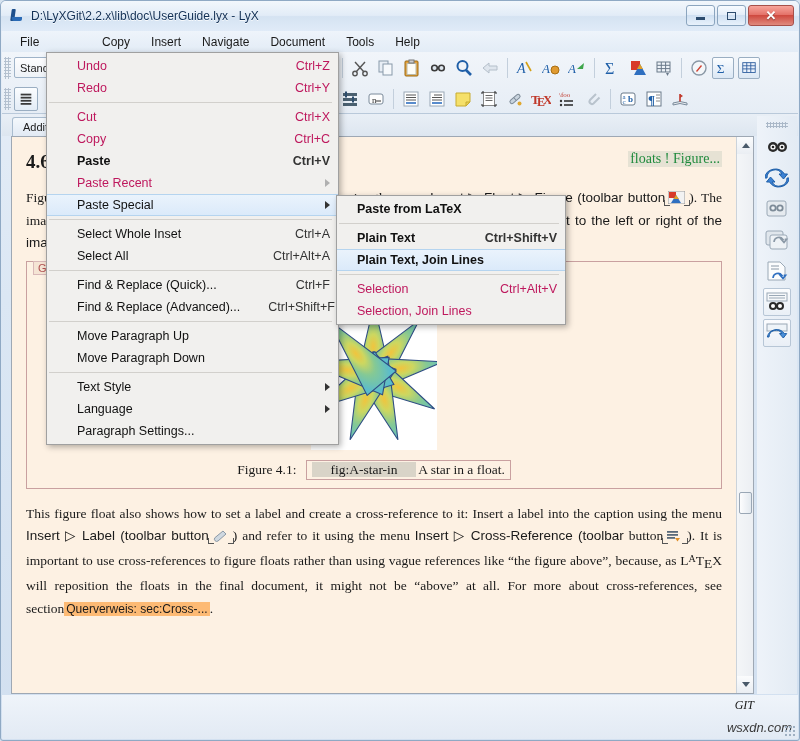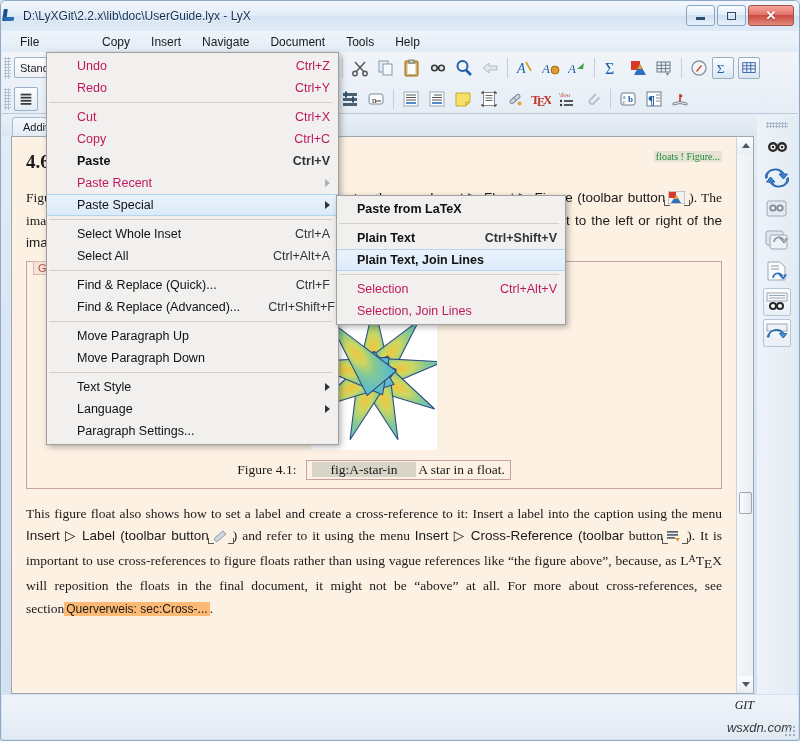--- a/index.html
+++ b/index.html
@@ -18,20 +18,21 @@
   
   .win-frame {
     position: absolute; inset: 0;
     background: linear-gradient(to bottom, #e8eff8 0%, #dbe7f4 40%, #d2e0f0 100%);
     border: 1px solid #8fa9c4;
     border-radius: 6px 6px 3px 3px;
   }
   .titlebar {
     position: absolute; left: 0; top: 0; right: 0; height: 30px;
     display: flex; align-items: center;
+    padding-left: 8px;
     border-radius: 5px 5px 0 0;
     background: linear-gradient(to bottom,#f2f7fc 0%,#e2ecf7 48%,#d5e3f2 52%,#e0ebf8 100%);
   }
   .lyx-logo {
     width: 16px; height: 16px; position: relative; margin-right: 6px; flex: none;
   }
   .lyx-logo::before {
     content:""; position:absolute; left:2px; top:1px;
     width:4px; height:12px; background:#1d4f8c; transform: skewX(-8deg);
     border-radius: 1px;
@@ -544,21 +545,21 @@
     <div class="tabbar">
       <div class="tab">Additional</div>
     </div>
 
     <div class="docarea">
       <div class="docinner">
 
         <div class="sec-head">
           <span>4.6</span>
           <span>Figure Floats</span>
-          <span class="note-green" style="float:right;font-family:'Liberation Serif',serif;font-size:10px;font-weight:normal">floats ! Figure...</span>
+          <span class="note-green" style="float:right;font-family:'Liberation Serif',serif;font-size:14px;font-weight:normal">floats ! Figure...</span>
         </div>
 
         <p class="para">
           <span>Figure 4.1 is an example of a figure float. It was created using the menu </span><span class="sans">Insert</span><span class="sans"> ▷ Float ▷ Figure (toolbar button</span><span class="inline-ico"><svg width="17" height="13" viewBox="0 0 17 13">
                 <rect x="0" y="0" width="17" height="13" fill="#f2f2f2" stroke="#999"></rect>
                 <rect x="1" y="1" width="7" height="6" fill="#d83a2a"></rect>
                 <path d="M3 12 L8 4 L13 12 Z" fill="#2f6fc0"></path>
                 <path d="M8 4 L11 8 L5.5 8 Z" fill="#e0a02a"></path>
               </svg><span class="crop-marks"></span><span class="crop-marks"></span></span><span>). The image was inserted using the menu </span><span class="sans">Insert</span><span class="sans"> ▷ Graphics (toolbar button). One can set the text to the left or right of the image and use a caption above or below the image using the float settings.</span>
         </p>

